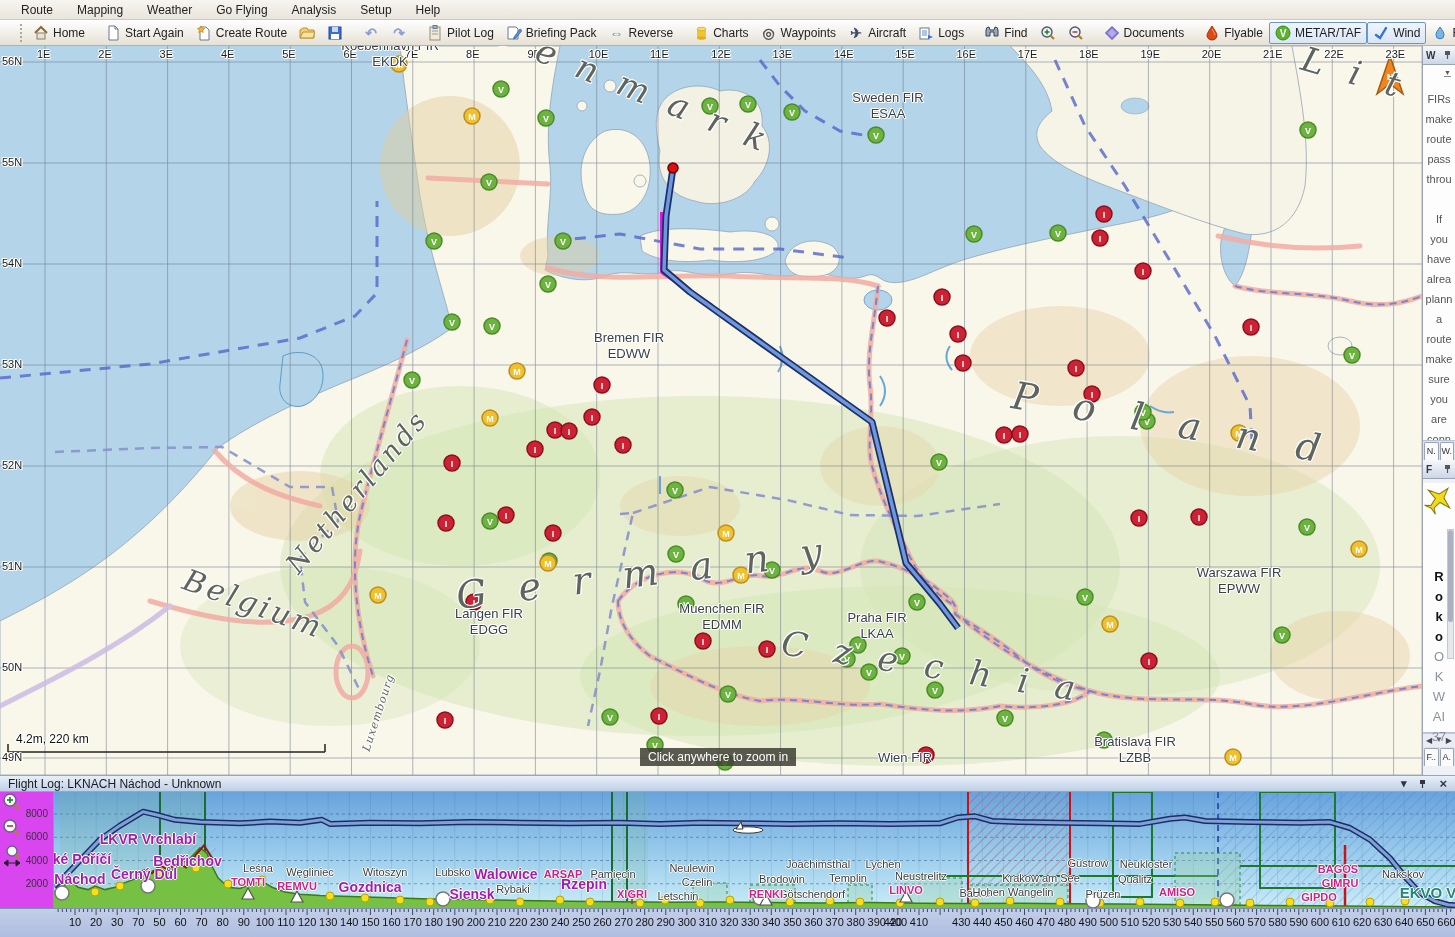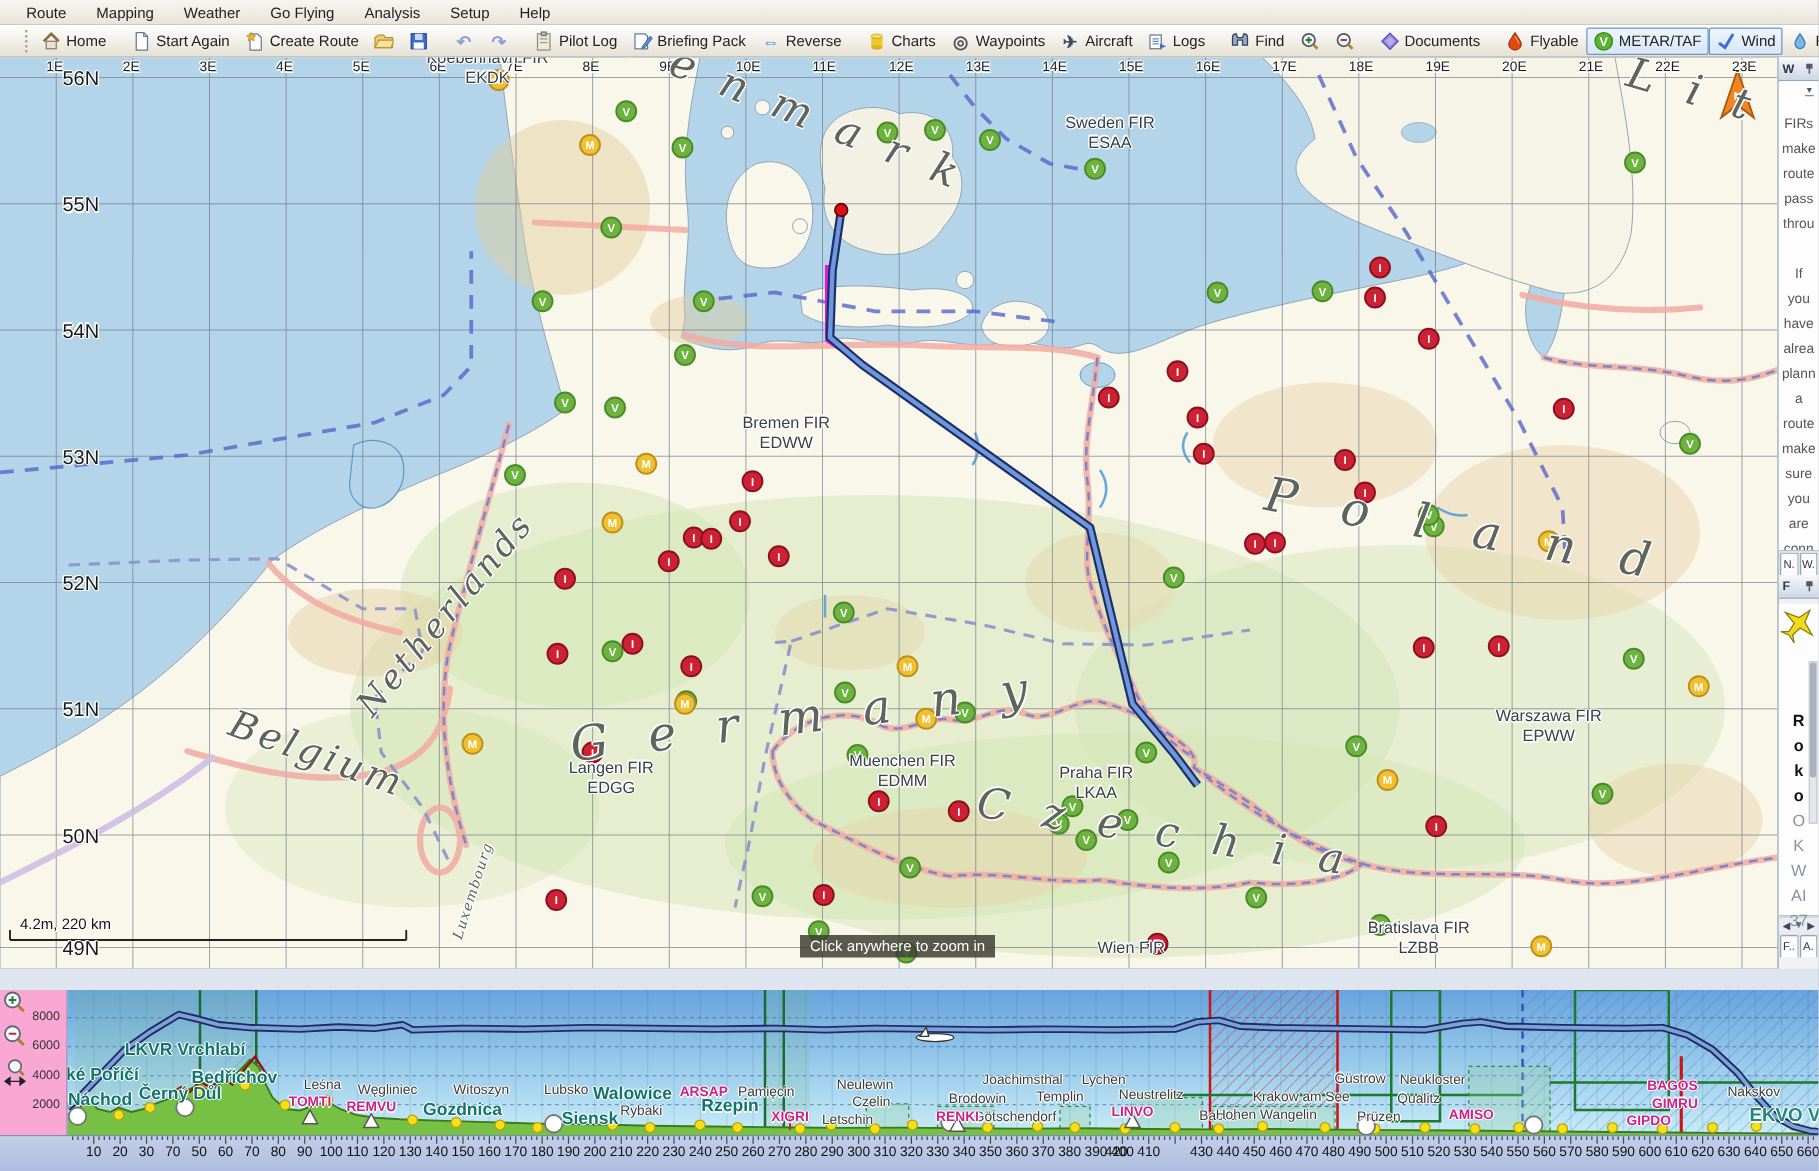--- a/index.html
+++ b/index.html
@@ -18,21 +18,21 @@
                border-radius:2px;white-space:nowrap;cursor:default;}
   .toolbar .tb.active{border:1px solid #6a96c8;background:linear-gradient(#eef5fd,#d8e6f6);}
   .toolbar .sep{width:1px;height:18px;background:#b6ae9c;margin:0 4px;}
   .ticon{width:16px;height:16px;display:inline-flex;align-items:center;justify-content:center;}
   .ticon.chr{font-size:14px;font-weight:bold;line-height:16px;}
   
   .maparea{position:absolute;left:0;top:46px;width:1422px;height:729px;overflow:hidden;background:#b3d4e9;}
   .map-labels{position:absolute;left:0;top:0;width:100%;height:100%;pointer-events:none;}
   .halo{text-shadow:1px 0 0 #fff,-1px 0 0 #fff,0 1px 0 #fff,0 -1px 0 #fff,1px 1px 0 #fff,-1px -1px 0 #fff;}
   .lonlab{position:absolute;font-size:11px;color:#1a1a1a;}
-  .latlab{position:absolute;font-size:16px;color:#1a1a1a;left:2px;margin-left:48px;}
+  .latlab{position:absolute;font-size:11px;color:#1a1a1a;left:2px;}
   .country{position:absolute;font-family:"DejaVu Serif",serif;font-style:italic;color:rgba(72,78,72,.88);white-space:nowrap;}
   .firlab{position:absolute;font-size:13px;color:#3a4048;text-align:center;line-height:16px;white-space:nowrap;transform:translateX(-50%);}
   .maptip{position:absolute;background:rgba(62,62,52,.85);color:#fff;font-size:12px;padding:2px 8px;}
   .scaletext{position:absolute;font-size:12px;color:#111;}
   
   .sidebar{position:absolute;left:1422px;top:46px;width:33px;height:729px;background:#eef1f5;border-left:1px solid #9aa4b2;}
   .sp-head{height:19px;background:linear-gradient(#f6f8fb,#ccd7e6);border-bottom:1px solid #9aa4b2;display:flex;
            align-items:center;justify-content:space-between;padding:0 3px;font-size:10px;font-weight:bold;color:#334;}
   .sp-bodyW{height:376px;background:#fdfdfd;overflow:hidden;position:relative;border-bottom:1px solid #b9c2cf;}
   .sp-drop{position:absolute;top:4px;right:4px;font-size:7px;color:#556;border-bottom:1px solid #889;}
@@ -50,25 +50,25 @@
   .sp-harr{height:14px;display:flex;align-items:center;justify-content:space-between;padding:0 3px;font-size:8px;color:#445;
            border-top:1px solid #c4cad4;background:#e9edf3;}
   
   .fl{position:absolute;left:0;top:775px;width:1455px;height:162px;background:#dfe5ee;}
   .fl-title{position:absolute;left:0;top:0;width:1455px;height:17px;background:linear-gradient(#e8eff9,#bfd0e6);
             border-top:1px solid #98a6bb;border-bottom:1px solid #98a6bb;font-size:12px;color:#1a1a1a;
             display:flex;align-items:center;padding:0 8px;}
   .fl-title .sp{flex:1;}
   .fl-title .ticn{font-size:11px;color:#334;margin-left:12px;font-weight:bold;}
   .fl-plot{position:absolute;left:0;top:17px;width:1455px;height:116px;}
-  .fl-gutter{position:absolute;left:0;top:17px;width:54px;height:116px;background:#f9a8d4;border-right:1px solid #8a9ab4;}
+  .fl-gutter{position:absolute;left:0;top:17px;width:54px;height:116px;background:#d946ef;border-right:1px solid #8a9ab4;}
   .fl-ylab{position:absolute;right:5px;font-size:10px;color:#333;}
   .fl-lab{position:absolute;transform:translateX(-50%);white-space:nowrap;font-size:11px;color:#3c3c3c;
           text-shadow:1px 0 0 #fff,-1px 0 0 #fff,0 1px 0 #fff,0 -1px 0 #fff;}
-  .fl-lab.big{font-size:14px;font-weight:bold;color:#0f766e;}
+  .fl-lab.big{font-size:14px;font-weight:bold;color:#a21caf;}
   .fl-lab.wpt{font-size:11px;font-weight:bold;color:#cc2288;}
   .fl-lab.dest{font-size:15px;font-weight:bold;color:#1d8a7a;}
   .fl-axis{position:absolute;left:0;top:133px;width:1455px;height:29px;background:linear-gradient(#c3cfe8,#aebde0);
            border-top:1px solid #7f8fae;}
   .fl-xnum{position:absolute;top:7px;transform:translateX(-50%);font-size:11px;color:#111;}
   .fl-zicons{position:absolute;left:2px;top:0;width:24px;}
 </style>
 </head>
 <body>
 
@@ -894,20 +894,30 @@
         <span>◀</span>
         <span>▶</span>
       </div>
     <div class="tabrow" id="bottabs">
         <div class="tab">F..</div>
         <div class="tab">A.</div>
       </div>
   </div>
 
   <div class="fl">
+    <div class="fl-title">
+      <span>Flight Log: LKNACH Náchod - Unknown</span>
+      <span class="sp"></span>
+      <span class="ticn">▾</span>
+      <svg class="ticn" width="9" height="10">
+          <rect x="2" y="1" width="5" height="4" fill="#334"></rect>
+          <line x1="4.5" y1="5" x2="4.5" y2="9" stroke="#334" stroke-width="1.2"></line>
+        </svg>
+      <span class="ticn" style="font-size:13px;">×</span>
+    </div>
 
     <div class="fl-plot">
       <svg id="fl-svg" width="1455" height="116" viewBox="0 0 1455 116">
         <defs>
           <linearGradient id="sky" x1="0" y1="0" x2="0" y2="1">
             <stop offset="0" stop-color="#68a3dc"></stop>
               <stop offset="0.55" stop-color="#9ccdec"></stop>
               <stop offset="1" stop-color="#c9ecf7"></stop>
           </linearGradient>
           <pattern id="redhatch" width="7" height="7" patternTransform="rotate(45)" patternUnits="userSpaceOnUse">

